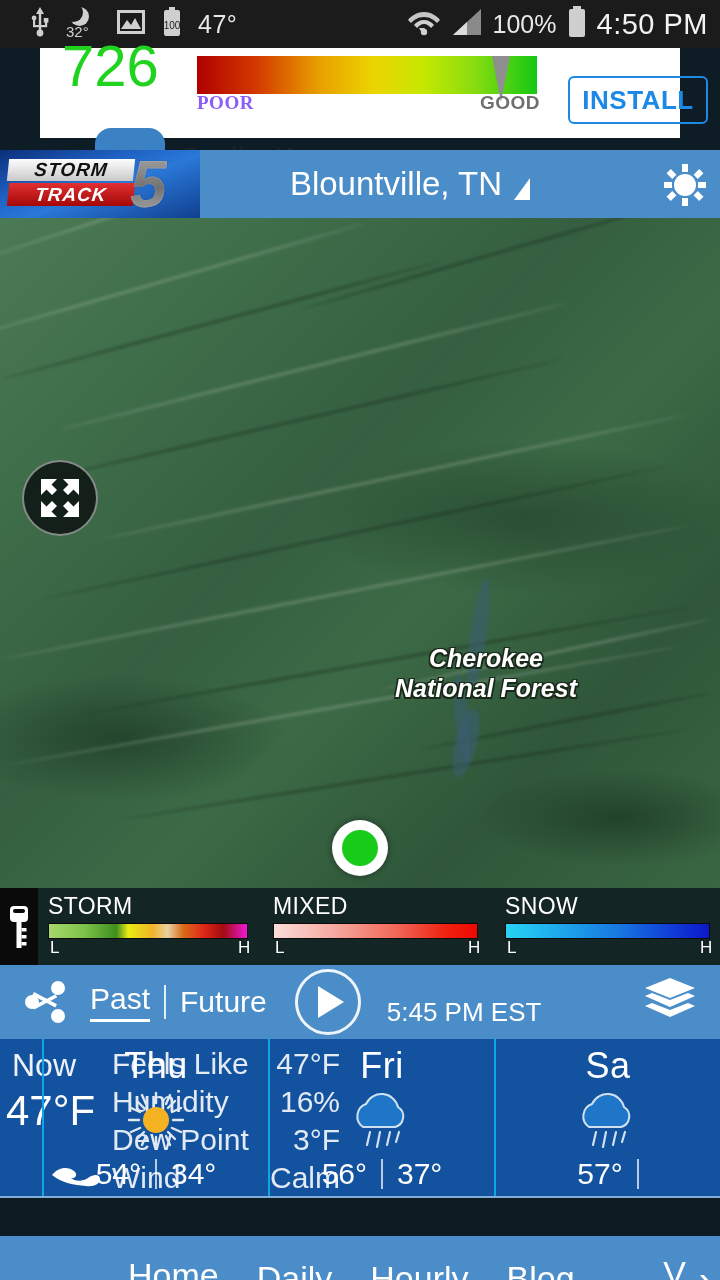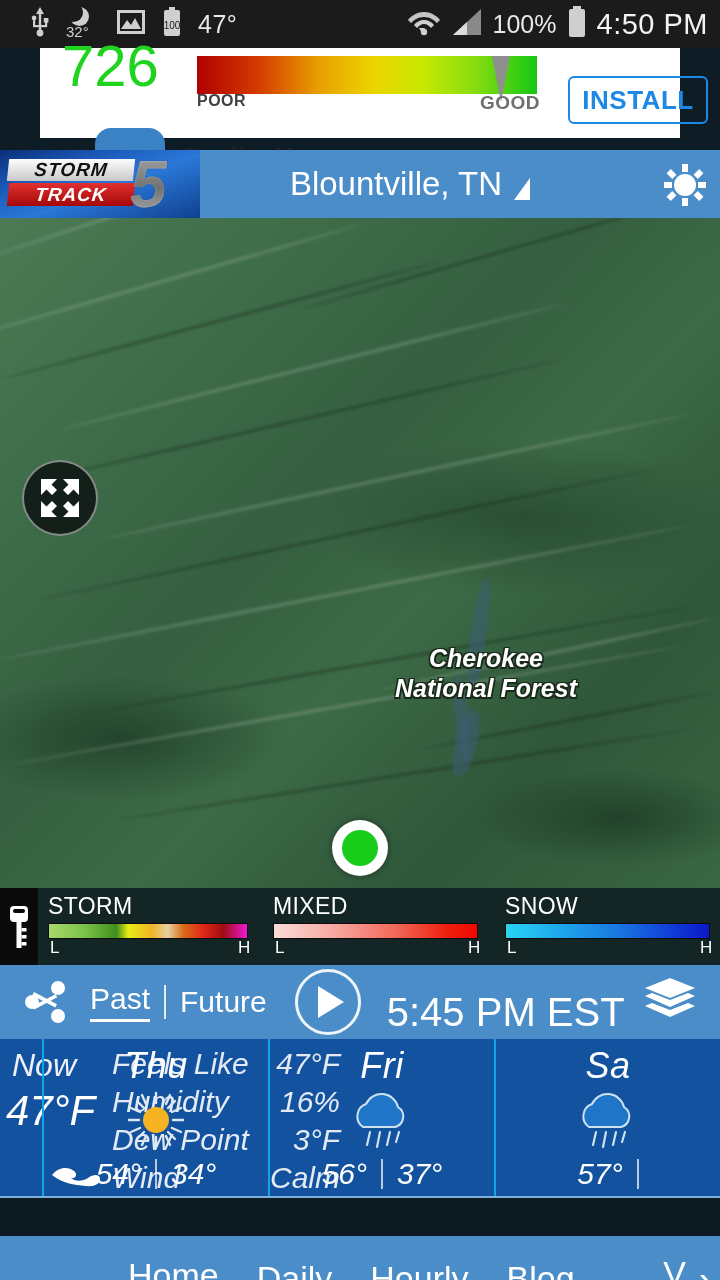--- a/index.html
+++ b/index.html
@@ -32,21 +32,21 @@
   
   .ad-area{ position:absolute; left:0; top:48px; width:720px; height:102px; background:#0e1c26; }
   .ad-card{ position:absolute; left:40px; top:0px; width:640px; height:90px; background:#ffffff; }
   .ad-score{ position:absolute; left:22px; top:-16px; font-size:58px; color:#1fd31f;
     font-family:"Liberation Sans",sans-serif; }
   .ad-gradbar{ position:absolute; left:157px; top:8px; width:340px; height:38px;
     background:linear-gradient(to right,#b00000 0%,#d43b00 18%,#e8a000 36%,#ecd400 52%,
       #c8e800 66%,#86dc10 82%,#14c814 100%); }
   .ad-marker{ position:absolute; left:452px; top:8px; width:0;height:0;
     border-left:9px solid transparent; border-right:9px solid transparent; border-top:46px solid #8f8f8f;}
-  .ad-poor{ position:absolute; left:157px; top:44px; font-size:16px; color:#404040; font-weight:bold; letter-spacing:.5px;}
+  .ad-poor{ position:absolute; left:157px; top:44px; font-size:19px; color:#8b5cf6; font-weight:bold; letter-spacing:.5px;font-family:Liberation Serif, serif;}
   .ad-good{ position:absolute; left:440px; top:44px; font-size:19px; color:#6f6f6f; font-weight:bold; letter-spacing:.5px;}
   .ad-install{ position:absolute; left:528px; top:28px; width:140px; height:48px;
     border:2px solid #1e88e5; border-radius:6px; color:#1e88e5; font-size:26px;
     display:flex; align-items:center; justify-content:center; font-weight:bold; letter-spacing:.5px;}
   .ad-appicon{ position:absolute; left:55px; top:80px; width:70px; height:70px; border-radius:16px;
     background:#3b82c4; }
   .ad-subtext{ position:absolute; left:140px; top:94px; font-size:26px; color:#222; font-weight:bold;
     white-space:nowrap; overflow:hidden; }
 
   
@@ -113,25 +113,25 @@
   .ctrl{ position:absolute; left:0; top:965px; width:720px; height:74px; background:#4b8dc8;
     display:flex; align-items:center; color:#fff; }
   .ctrl-share{ width:90px; display:flex; justify-content:center; }
   .ctrl-pastfuture{ display:flex; align-items:center; gap:14px; font-size:30px; }
   .ctrl-past{ position:relative; padding-bottom:3px; border-bottom:3px solid #fff; }
   .ctrl-sep{ width:2px; height:34px; background:#ffffff; opacity:.85; }
   .ctrl-play{ width:66px; height:66px; border-radius:50%; border:3px solid rgba(255,255,255,.9);
     margin-left:28px; display:flex; align-items:center; justify-content:center; }
   .ctrl-play i{ width:0;height:0;border-left:26px solid #fff; border-top:16px solid transparent;
     border-bottom:16px solid transparent; margin-left:7px;}
-  .ctrl-time{ font-size:40px; margin-left:26px;margin-top:20px; }
+  .ctrl-time{ font-size:26px; margin-left:26px;margin-top:20px; }
   .ctrl-layers{ margin-left:auto; margin-right:24px; }
 
   
-  .midrow{ position:absolute; left:0; top:1039px; width:720px; height:157px; display:flex;font-style:italic; }
+  .midrow{ position:absolute; left:0; top:1039px; width:720px; height:157px; display:flex; }
   .current{ width:340px; background:#12529f; position:relative; color:#e9eef7; }
   .cur-now{ position:absolute; left:12px; top:8px; font-size:32px; color:#eef2f8;}
   .cur-temp{ position:absolute; left:6px; top:48px; font-size:42px; color:#ffffff;}
   .cur-rows{ position:absolute; left:112px; top:6px; width:228px; }
   .cur-row{ display:flex; justify-content:space-between; align-items:center; height:38px;
     font-size:30px; color:#e3eaf4; }
   .cur-row .lbl{ }
   .cur-row .val{ }
   .wind-icon{ position:absolute; left:50px; top:124px; width:52px; height:26px; }
   .forecast{ flex:1; display:flex; background:#12529f; }

